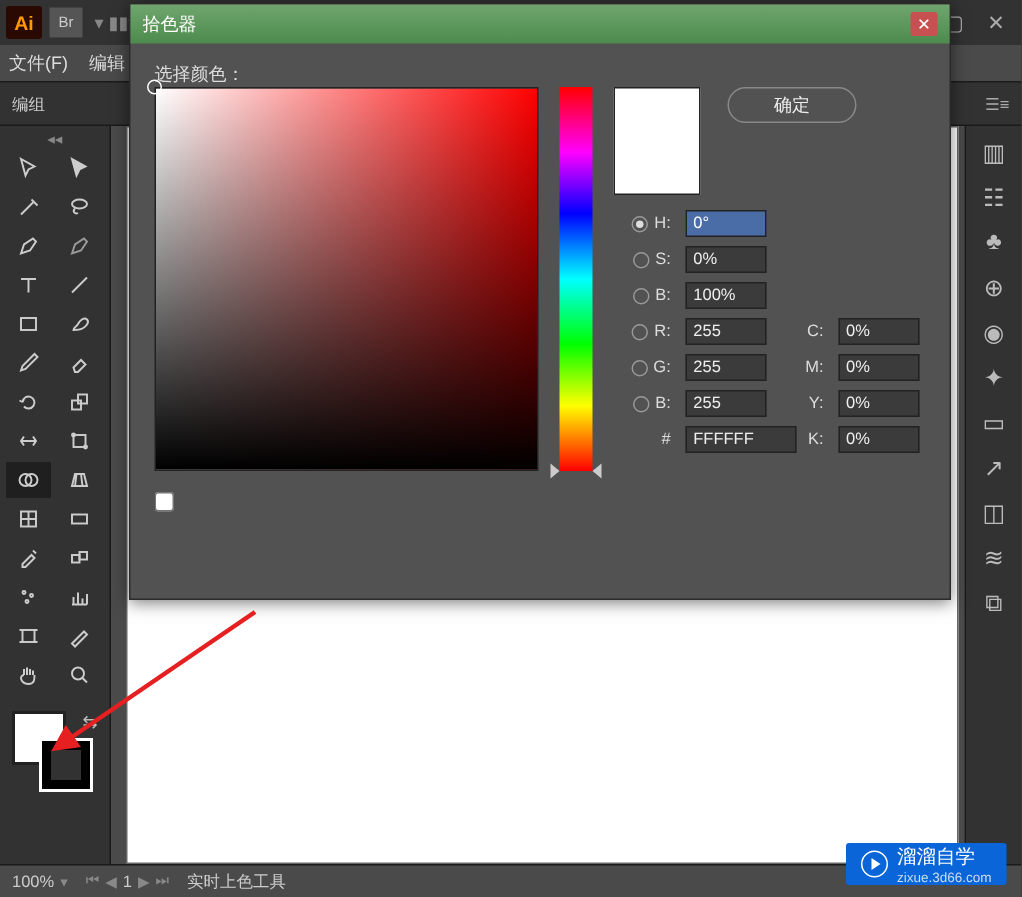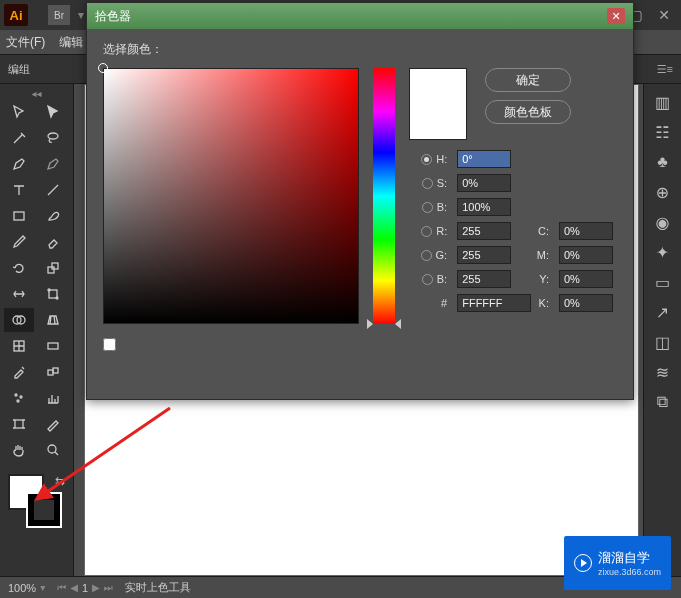--- a/index.html
+++ b/index.html
@@ -1,18 +1,18 @@
 <!DOCTYPE html>
 <html><head>
 <meta charset="utf-8">
 <style>
 *{box-sizing:border-box;margin:0;padding:0;font-family:"Microsoft YaHei",Arial,sans-serif;user-select:none}
 body{background:#2d2b2b;width:681px;height:598px;overflow:hidden;position:relative}
 .topbar{height:30px;background:#323232;display:flex;align-items:center;color:#ccc;font-size:12px;padding:0 4px}
-.ai-logo{width:24px;height:22px;background:#2a0902;color:#ff9a00;display:flex;align-items:center;justify-content:center;font-weight:bold;font-size:13px;border-radius:2px;margin-right:20px}
+.ai-logo{width:24px;height:22px;background:#2a0902;color:#ff9a00;display:flex;align-items:center;justify-content:center;font-weight:bold;font-size:13px;border-radius:2px;margin-right:5px}
 .br-badge{width:22px;height:20px;background:#555;color:#ccc;font-size:10px;display:flex;align-items:center;justify-content:center;margin-right:8px}
 .topbar .spacer{flex:1}
 .win-btns{display:flex;gap:2px}
 .win-btn{width:26px;height:20px;display:flex;align-items:center;justify-content:center;color:#aaa;font-size:14px}
 .menubar{height:24px;background:#4a4a4a;display:flex;align-items:center;color:#ddd;font-size:12px;padding:0 6px;gap:14px}
 .controlbar{height:30px;background:#323232;display:flex;align-items:center;color:#ccc;font-size:11px;padding:0 8px;gap:16px;border-top:1px solid #1a1a1a;border-bottom:1px solid #1a1a1a}
 .main{display:flex;height:calc(598px - 84px - 22px)}
 .tool-col{width:74px;background:#323232;border-right:1px solid #1a1a1a;padding:4px 2px}
 .tool-handle{height:10px;display:flex;align-items:center;justify-content:center;color:#888;font-size:10px}
 .tool-grid{display:grid;grid-template-columns:1fr 1fr;gap:2px;padding:2px}
@@ -32,45 +32,45 @@
 .statusbar{height:22px;background:#4a4a4a;border-top:1px solid #1a1a1a;display:flex;align-items:center;color:#ccc;font-size:11px;padding:0 8px;gap:12px}
 .status-seg{display:flex;align-items:center;gap:4px}
 .st-btn{color:#888;font-size:10px}
 
 
 .dialog{position:absolute;left:86px;top:2px;width:548px;height:398px;background:#525252;border:1px solid #2b2b2b;box-shadow:0 2px 10px rgba(0,0,0,.5)}
 .dlg-title{height:26px;background:linear-gradient(#6fa66e,#4d8a4d);color:#fff;font-size:12px;display:flex;align-items:center;padding:0 8px;justify-content:space-between}
 .dlg-title .tx{display:flex;gap:6px;align-items:flex-end}
 .dlg-close{width:18px;height:16px;background:#c75050;color:#fff;display:flex;align-items:center;justify-content:center;font-size:11px;border-radius:2px}
 .dlg-body{padding:12px 16px;color:#ddd;font-size:12px}
-.lbl-row{margin-bottom:10px}
+.lbl-row{}
 .picker-row{display:flex;gap:14px;align-items:flex-start}
 .sv-field{width:256px;height:256px;background:linear-gradient(to top,#000,transparent),linear-gradient(to right,#fff,red);position:relative;border:1px solid #222}
 .sv-mark{position:absolute;width:10px;height:10px;border:1px solid #fff;border-radius:50%;left:-6px;top:-6px}
 .hue-col{width:22px;height:256px;position:relative}
 .hue-bar{width:22px;height:256px;background:linear-gradient(to bottom,#ff0000 0%,#ff00ff 17%,#0000ff 33%,#00ffff 50%,#00ff00 67%,#ffff00 83%,#ff0000 100%)}
 .hue-ptr{position:absolute;left:-6px;bottom:-5px;width:0;height:0;border-top:5px solid transparent;border-bottom:5px solid transparent;border-left:6px solid #ccc}
 .hue-ptr-r{position:absolute;right:-6px;bottom:-5px;width:0;height:0;border-top:5px solid transparent;border-bottom:5px solid transparent;border-right:6px solid #ccc}
 .right-pane{flex:1}
 .preview-row{display:flex;gap:18px;align-items:flex-start;margin-bottom:10px}
 .preview-sw{width:58px;height:72px;background:#fff;border:1px solid #222}
-.btn-col{display:flex;flex-direction:column;gap:8px}
+.btn-col{display:flex;flex-direction:row;gap:8px}
 .dlg-btn{width:86px;height:24px;background:#525252;border:1px solid #888;border-radius:12px;color:#eee;font-size:12px;display:flex;align-items:center;justify-content:center;cursor:pointer}
 .val-grid{display:grid;grid-template-columns:auto 58px auto 58px;gap:6px 10px;align-items:center;font-size:11px}
 .val-grid label{text-align:right;color:#ddd;display:flex;align-items:center;justify-content:flex-end;gap:4px}
 .val-grid input[type=text]{width:54px;height:18px;background:#3b3b3b;border:1px solid #222;color:#eee;font-size:11px;padding:0 4px}
 .val-grid input.sel{background:#4a6da8;color:#fff}
 .webchk{display:flex;align-items:center;gap:6px;margin-top:14px;color:#ddd;font-size:12px}
 .webchk input{width:13px;height:13px}
 .radio{width:11px;height:11px;border:1px solid #999;border-radius:50%;display:inline-block}
 .radio.on::after{content:"";display:block;width:5px;height:5px;background:#ddd;border-radius:50%;margin:2px}
 
 
 .arrow{position:absolute;pointer-events:none}
-.watermark{position:absolute;right:10px;bottom:8px;background:#0a66d8;color:#fff;font-size:13px;padding:13px 10px;display:flex;align-items:center;gap:6px;border-radius:2px}
+.watermark{position:absolute;right:10px;bottom:8px;background:#0a66d8;color:#fff;font-size:13px;padding:0 10px;display:flex;align-items:center;gap:6px;border-radius:2px}
 .watermark .play{width:18px;height:18px;border:1.5px solid #fff;border-radius:50%;display:flex;align-items:center;justify-content:center}
 .watermark .play::after{content:"";border-left:6px solid #fff;border-top:4px solid transparent;border-bottom:4px solid transparent;margin-left:2px}
 .watermark .sub{font-size:9px;display:block;color:#cde}
 </style>
 </head>
 <body>
 
 <div class="topbar">
   <div class="ai-logo">Ai</div>
   <div class="br-badge">Br</div>
@@ -312,21 +312,20 @@
       <div class="hue-col">
         <div class="hue-bar"></div>
         <div class="hue-ptr"></div>
         <div class="hue-ptr-r"></div>
       </div>
       <div class="right-pane">
         <div class="preview-row">
           <div class="preview-sw"></div>
           <div class="btn-col">
             <div class="dlg-btn">确定</div>
-            <div class="dlg-btn">颜色色板</div>
           </div>
         </div>
         <div class="val-grid">
           <label>
               <span class="radio on"></span>
               <span>H:</span>
             </label>
           <input type="text" class="sel" value="0°" style="">
           <span></span>
             <span></span>

